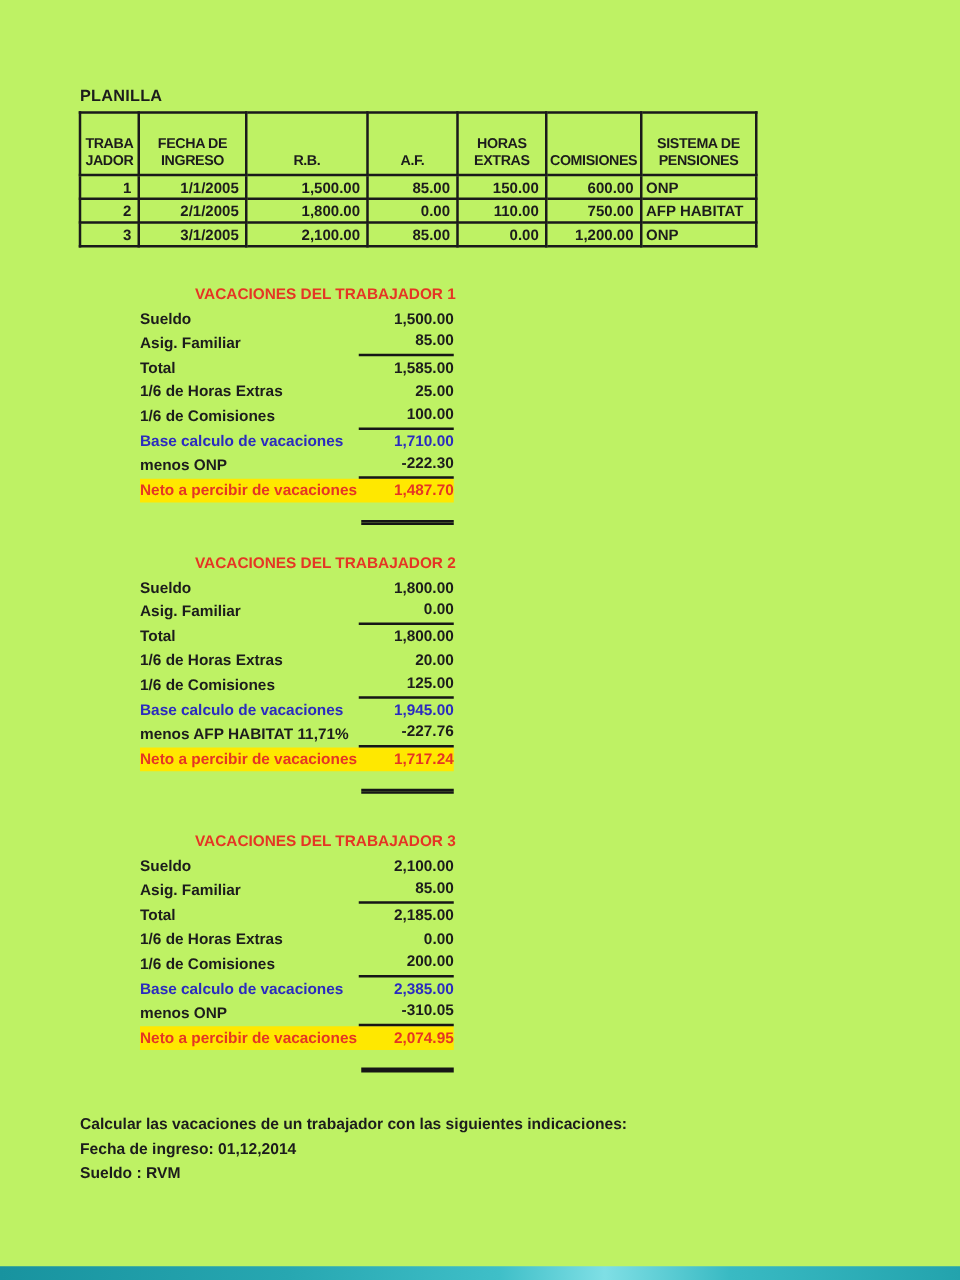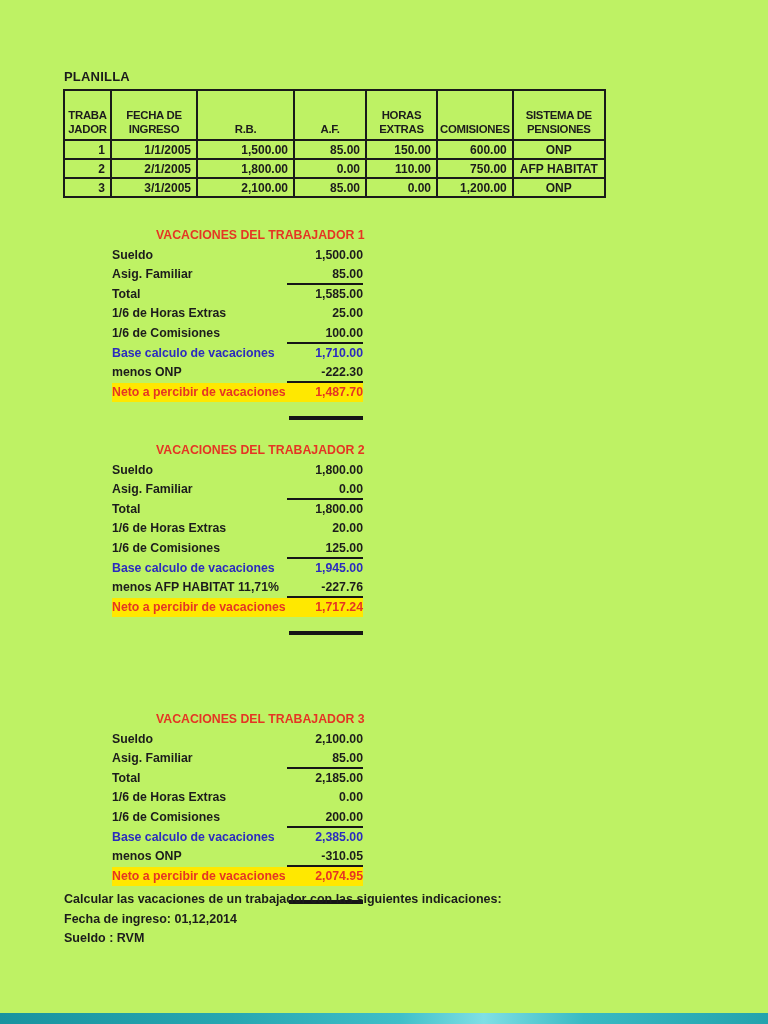--- a/index.html
+++ b/index.html
@@ -33,27 +33,27 @@
     font-size:11.4px; letter-spacing:-0.3px;
     text-align:center; vertical-align:bottom;
     padding:1px 2px 2px 2px; line-height:1.22;
     white-space:normal;
     font-weight:bold;
   }
   table.planilla td {
     height:19px; padding:0 5px;
     text-align:right;
   }
-  table.planilla td.text-left { text-align:center; padding:0 3px;margin-top:42px; }
+  table.planilla td.text-left { text-align:left; padding:0 3px;margin-top:42px; }
   
   .section {
     position:absolute; left:112px; width:251px;
     font-size:12.3px;
   }
-  .sec-row { display:flex; height:19.6px; line-height:19.6px; white-space:nowrap; }
+  .sec-row { display:flex; height:19.6px; line-height:19.6px; white-space:nowrap;align-items:flex-end; }
   .sec-title { color:var(--red,#e53524); height:19.6px; line-height:19.6px; white-space:nowrap;margin-left:44px; }
   .sec-label { flex:1; overflow:visible; }
   .sec-value { width:76px; text-align:right; }
   .sec-row.u .sec-value { border-bottom:2px solid #161616; }
   .sec-row.base { color:var(--blue,#2b2bbf); }
   .sec-row.neto { background:var(--yellow,#ffe800); color:var(--red,#e53524); }
   .dbl-rule {
     margin:14px 0 0 auto; width:74px; height:3px;
     border-top:2px solid #161616; border-bottom:2px solid #161616;
   }
@@ -195,21 +195,21 @@
         <div class="sec-row u">
           <span class="sec-label">menos AFP HABITAT 11,71%</span>
           <span class="sec-value">-227.76</span>
         </div>
         <div class="sec-row neto">
           <span class="sec-label">Neto a percibir de vacaciones</span>
           <span class="sec-value">1,717.24</span>
         </div>
         <div class="dbl-rule"></div>
       </div>
-      <div class="section" style="top: 710px;">
+      <div class="section" style="top: 664px;">
         <div class="sec-title">VACACIONES DEL TRABAJADOR 3</div>
         <div class="sec-row">
           <span class="sec-label">Sueldo</span>
           <span class="sec-value">2,100.00</span>
         </div>
         <div class="sec-row u">
           <span class="sec-label">Asig. Familiar</span>
           <span class="sec-value">85.00</span>
         </div>
         <div class="sec-row">

